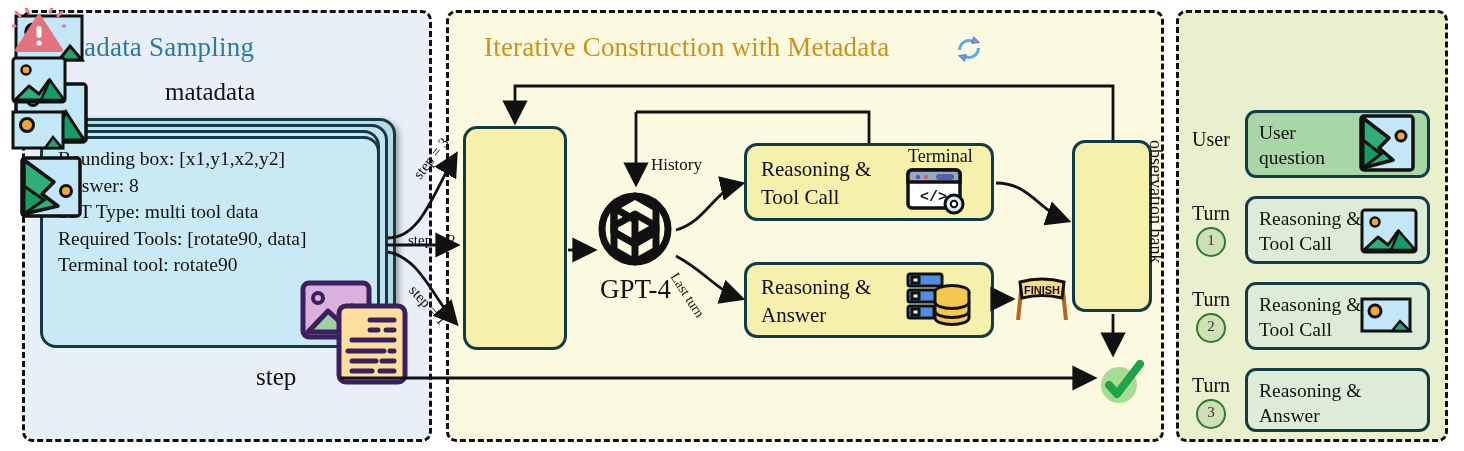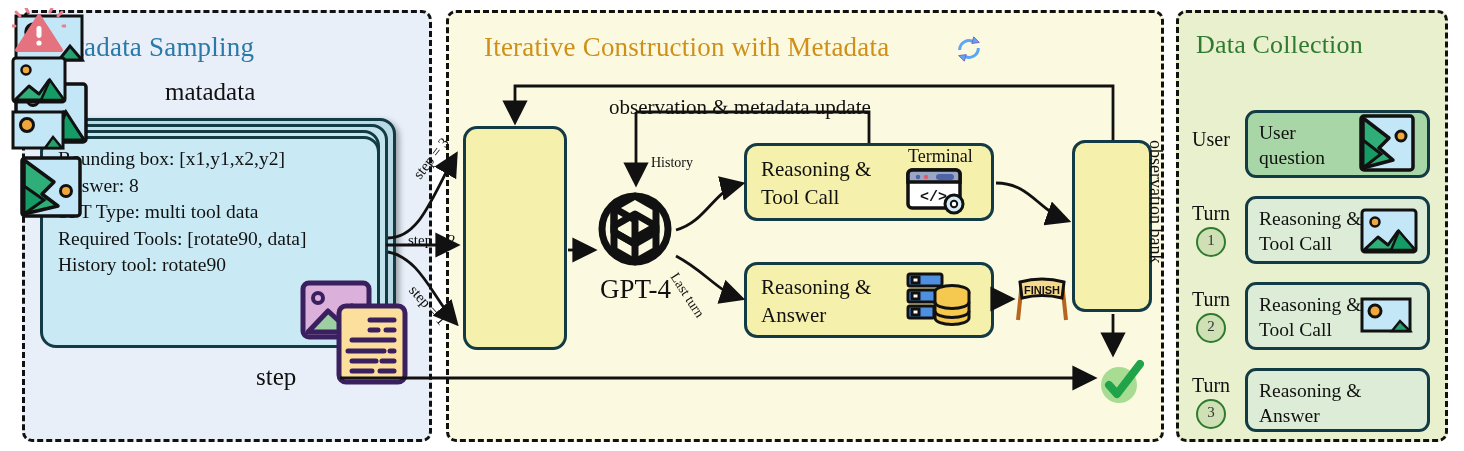--- a/index.html
+++ b/index.html
@@ -68,21 +68,21 @@
   #warn-icon{position:absolute;left:12px;top:8px;width:54px;height:44px;}
   #obs-thumb1{position:absolute;left:11px;top:56px;width:56px;height:48px;}
   #obs-thumb2{position:absolute;left:11px;top:110px;width:56px;height:44px;}
   #obsbank-label{position:absolute;left:1142px;top:140px;width:24px;height:175px;font-size:18px;color:#111;
       writing-mode:vertical-rl;text-orientation:mixed;white-space:nowrap;}
   #finish-icon{position:absolute;left:1012px;top:274px;width:60px;height:48px;}
   #check-icon{position:absolute;left:1098px;top:360px;width:46px;height:46px;}
 
   
   #lbl-obs-update{position:absolute;left:609px;top:95px;font-size:21px;color:#111;white-space:nowrap;}
-  #lbl-history{position:absolute;left:651px;top:155px;font-size:14px;color:#111;}
+  #lbl-history{position:absolute;left:651px;top:155px;font-size:17px;color:#111;}
   #lbl-lastturn{position:absolute;left:680px;top:270px;font-size:14px;color:#111;white-space:nowrap;transform:rotate(57deg);transform-origin:left top;}
   #lbl-toolacc{position:absolute;left:556px;top:375px;font-size:22px;color:#111;white-space:nowrap;}
   .dc-side{position:absolute;text-align:center;font-size:20px;color:#111;width:62px;line-height:22px;}
   .dc-badge{display:inline-block;width:26px;height:26px;border:2.5px solid #2f7a30;border-radius:50%;
       font-size:15px;line-height:23px;color:#333;background:#cfe0b4;text-align:center;margin-top:3px;}
   .dc-box{position:absolute;box-sizing:border-box;border:3px solid #123b45;border-radius:11px;}
   .dc-box .dtxt{position:absolute;left:11px;top:7px;font-size:19.5px;line-height:25px;color:#111;white-space:nowrap;}
   #dc-box0{left:1245px;top:110px;width:185px;height:68px;background:#a9d6a7;}
   #dc-box1{left:1245px;top:196px;width:185px;height:68px;background:#dcecd6;}
   #dc-box2{left:1245px;top:282px;width:185px;height:68px;background:#dcecd6;}
@@ -102,42 +102,41 @@
 <body>
 
 <div id="stage">
 
   <div class="panel" id="panel-left"></div>
   <div class="panel" id="panel-mid"></div>
   <div class="panel" id="panel-right"></div>
 
   <div class="panel-title" id="title-left">Metadata Sampling</div>
   <div class="panel-title" id="title-mid">Iterative Construction with Metadata</div>
-  <div class="panel-title" id="title-right">Data Collection</div>
 
   <svg class="recycle-icon" viewBox="0 0 32 32">
     <path d="M6 17a10 10 0 0 1 15.5-8.3" fill="none" stroke="#5aa7f5" stroke-width="3.2"></path>
     <path d="M26 15a10 10 0 0 1-15.5 8.3" fill="none" stroke="#5aa7f5" stroke-width="3.2"></path>
     <polygon points="21,3 27,9 19,10" fill="#5aa7f5" stroke="#7b5fbf" stroke-width="1"></polygon>
     <polygon points="11,29 5,23 13,22" fill="#5aa7f5" stroke="#7b5fbf" stroke-width="1"></polygon>
   </svg>
 
   <div id="matadata-label">matadata</div>
 
   <div class="meta-stack" id="meta-s3"></div>
   <div class="meta-stack" id="meta-s2"></div>
   <div class="meta-stack" id="meta-s1"></div>
   <div class="meta-stack" id="meta-card"></div>
 
   <div id="meta-lines">
     <div>Bounding box: [x1,y1,x2,y2]</div>
     <div>Answer: 8</div>
     <div>SFT Type: multi tool data</div>
     <div>Required Tools: [rotate90, data]</div>
-    <div>History tool: rotate90</div>
+    <div>Terminal tool: rotate90</div>
   </div>
 
   <svg class="pic-icon" id="input-pic" viewBox="0 0 72 60">
     <rect x="3" y="3" width="66" height="54" rx="6" fill="#dbb0da" stroke="#3b2060" stroke-width="5"></rect>
     <circle cx="18" cy="18" r="5" fill="none" stroke="#3b2060" stroke-width="4"></circle>
     <path d="M8 52 L28 31 L40 42 L52 26 L66 44 L66 52 Z" fill="#9ccfa1" stroke="#3b2060" stroke-width="5" stroke-linejoin="round"></path>
   </svg>
 
   <svg class="pic-icon" id="input-doc" viewBox="0 0 72 82">
     <rect x="3" y="3" width="66" height="76" rx="7" fill="#fcdf9d" stroke="#3b2060" stroke-width="5"></rect>
@@ -261,21 +260,20 @@
     <circle cx="16" cy="15" r="6.5" fill="#f2a73b" stroke="#111" stroke-width="3"></circle>
     <path d="M34 38 L42 27 L51 38 Z" fill="#25a06f" stroke="#111" stroke-width="2.5"></path>
   </svg>
   <div id="obsbank-label">observation bank</div>
 
   <svg id="check-icon" viewBox="0 0 46 46">
     <circle cx="21" cy="25" r="18" fill="#a8dc92"></circle>
     <path d="M11 25 L19 34 L42 4" fill="none" stroke="#21a34a" stroke-width="8" stroke-linecap="round" stroke-linejoin="round"></path>
   </svg>
 
-  <div id="lbl-obs-update">observation &amp; metadata update</div>
   <div id="lbl-history">History</div>
   <div id="lbl-lastturn">Last turn</div>
 
   <div class="dc-side" id="dc-side0">
     <span>User</span>
   </div>
   <div class="dc-side" id="dc-side1">
     <span>Turn</span><br>
     <span class="dc-badge">1</span>
   </div>

